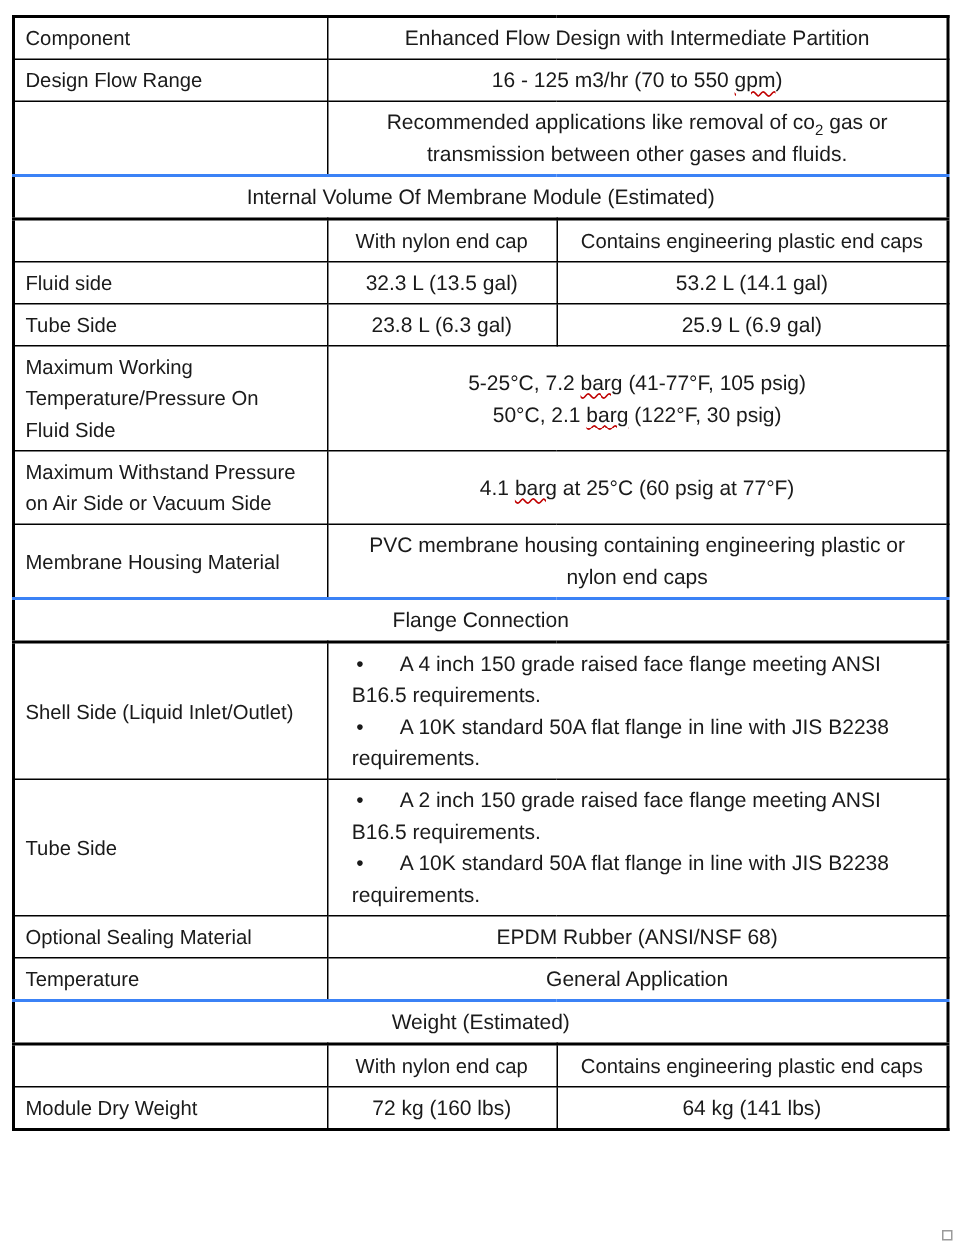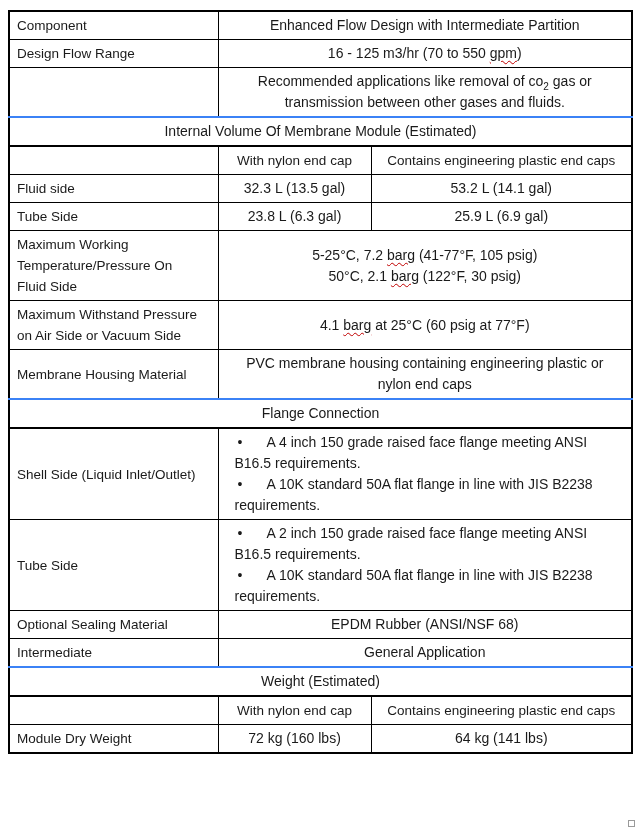--- a/index.html
+++ b/index.html
@@ -196,21 +196,21 @@
         <tr>
           <td class="label-cell">
             <div>Optional Sealing Material</div>
           </td>
           <td class="value-cell" colspan="2">
             <div><span>EPDM Rubber (ANSI/NSF 68)</span></div>
           </td>
         </tr>
         <tr>
           <td class="label-cell">
-            <div>Intermediate</div>
+            <div>Temperature</div>
           </td>
           <td class="value-cell" colspan="2">
             <div><span>General Application</span></div>
           </td>
         </tr>
         <tr class="section-row">
           <td class="value-cell" colspan="3">Weight (Estimated)</td>
         </tr>
         <tr class="head3-row">
           <td class="label-cell">&nbsp;</td>

